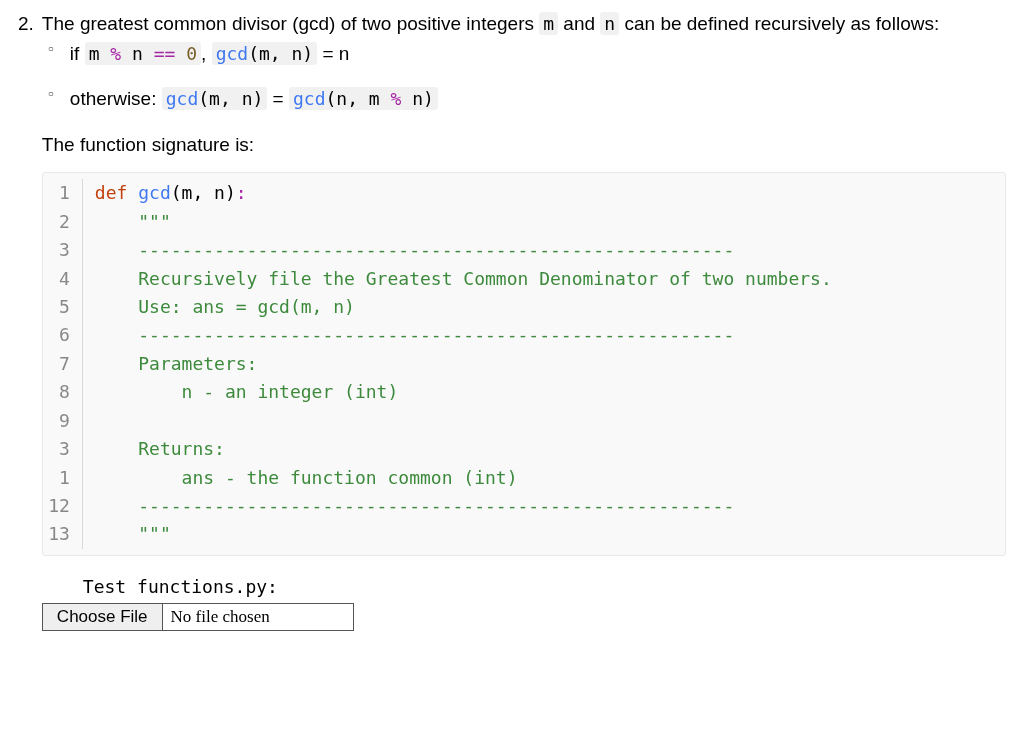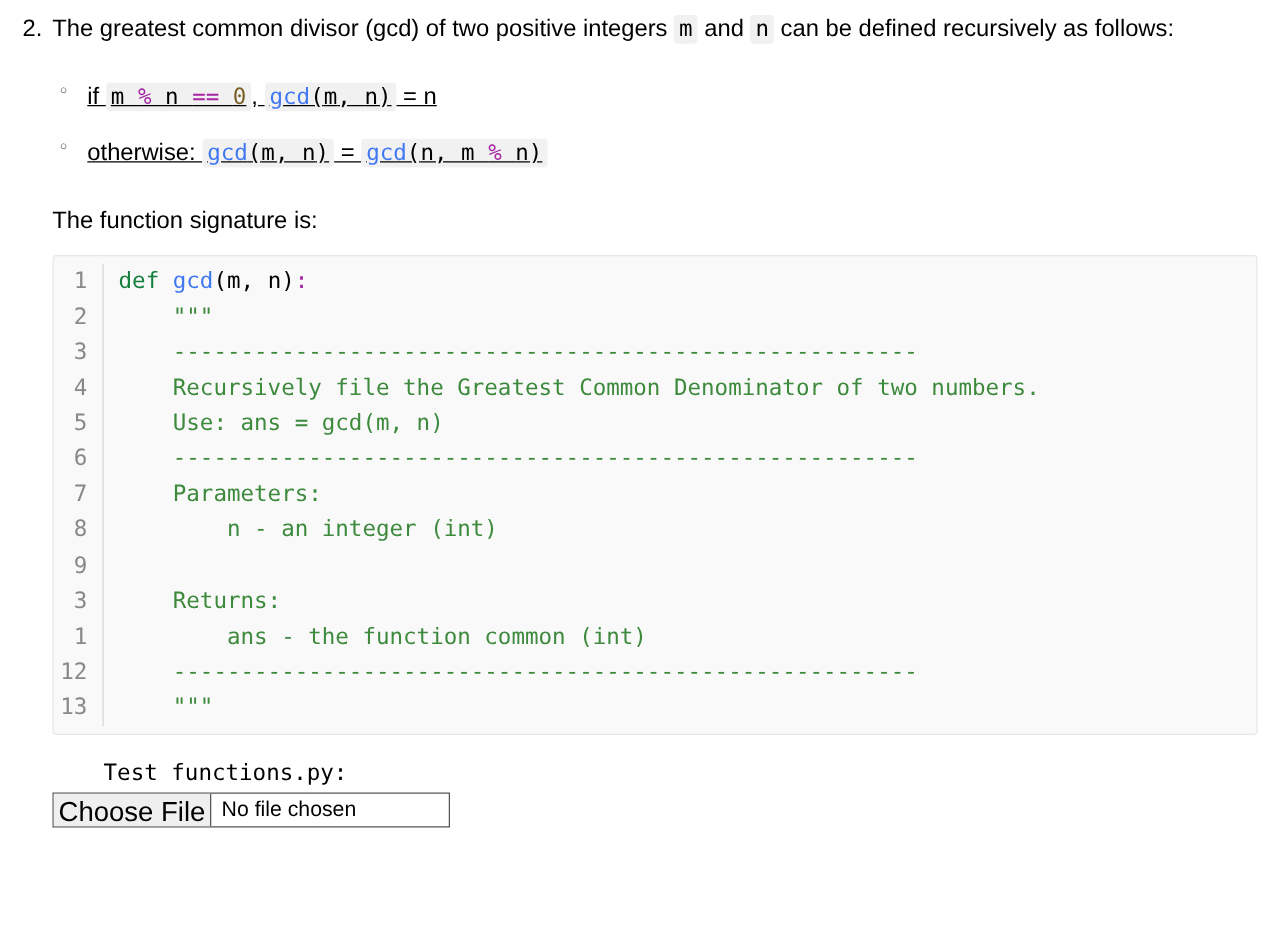--- a/index.html
+++ b/index.html
@@ -34,22 +34,21 @@
     }
     code.inline .tok-n { color: #000; }
     code.inline .tok-op { color: #a626a4; }
     code.inline .tok-num { color: #795e26; }
     code.inline .tok-fn { color: #4078f2; }
     code.inline .tok-paren { color: #000; }
     code.inline .tok-comma { color: #000; }
     ul.bullets {
       list-style: none;
       padding-left: 28px;
-      margin: 26px 0;
-      text-decoration: underline;
+      margin: 2px 0;
     }
     ul.bullets li {
       position: relative;
       margin-bottom: 18px;
     }
     ul.bullets li::before {
       content: "○";
       position: absolute;
       left: -22px;
       top: 2px;
@@ -76,21 +75,21 @@
       text-align: right;
       padding-right: 12px;
       color: #888;
       border-right: 1px solid #d8d8d8;
       user-select: none;
       flex-shrink: 0;
     }
     .code-content {
       padding-left: 12px;
     }
-    .tok-kw { color: #15803d; }
+    .tok-kw { color: #c2410c; }
     .tok-def { color: #4078f2; }
     .tok-var { color: #000; }
     .tok-paren2 { color: #000; }
     .tok-op2 { color: #a626a4; }
     .tok-doc { color: #3d8a3d; }
     .filetest {
       margin-top: 6px;
     }
     .filetest-label {
       font-family: "Menlo", "Consolas", monospace;
@@ -104,30 +103,31 @@
       border: 1px solid #555;
       background: #fff;
       font-size: 17px;
       font-family: -apple-system, Arial, sans-serif;
       height: 28px;
     }
     .file-btn {
       background: #efefef;
       border: none;
       border-right: 1px solid #555;
-      padding: 2px 4px;
-      font-size: 22px;
+      padding: 2px 14px;
+      font-size: 17px;
       font-family: inherit;
       cursor: pointer;
     }
     .file-txt {
       padding: 2px 10px 2px 8px;
       min-width: 190px;
       display: inline-flex;
       align-items: center;
+      font-family: Liberation Serif, serif;
     }
   </style>
 </head>
 <body>
 
 <div class="question">
   <div class="qnum">2.</div>
   <div class="qbody">
     <div>
       <span>The greatest common divisor (gcd) of two positive integers </span><code class="inline"><span class="tok-n">m</span></code><span> and </span><code class="inline"><span class="tok-n">n</span></code><span> can be defined recursively as follows:</span>

